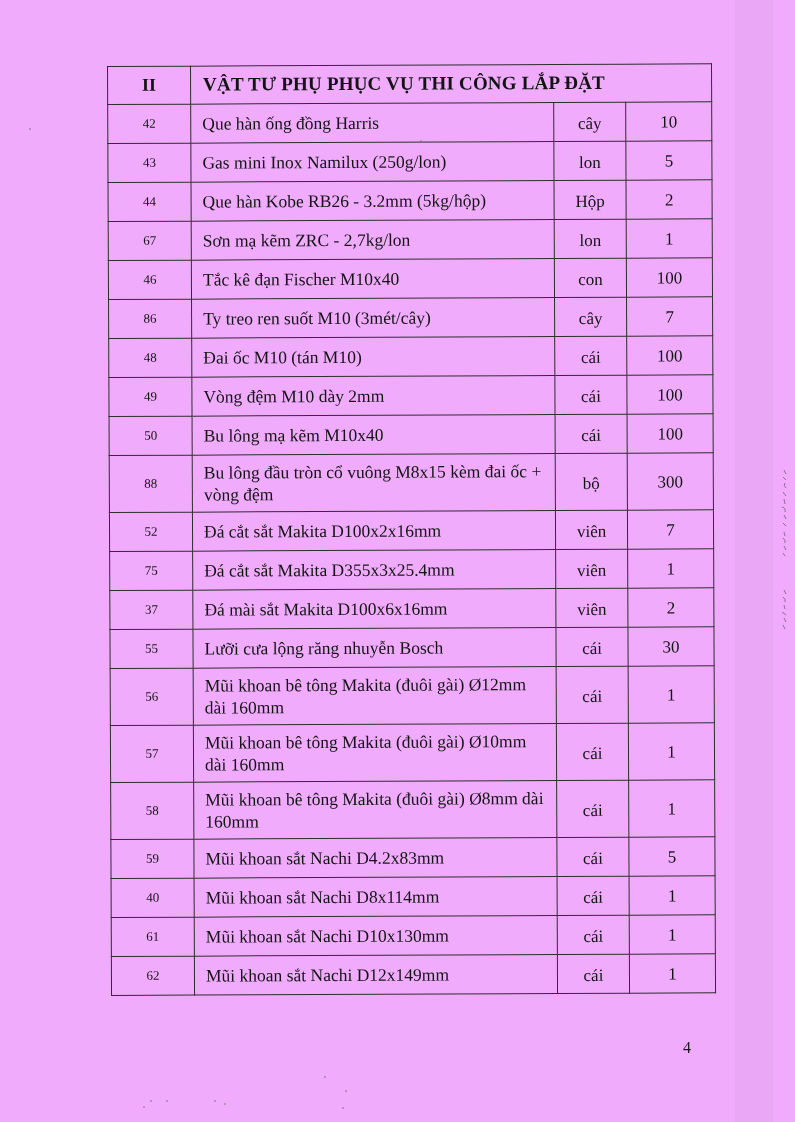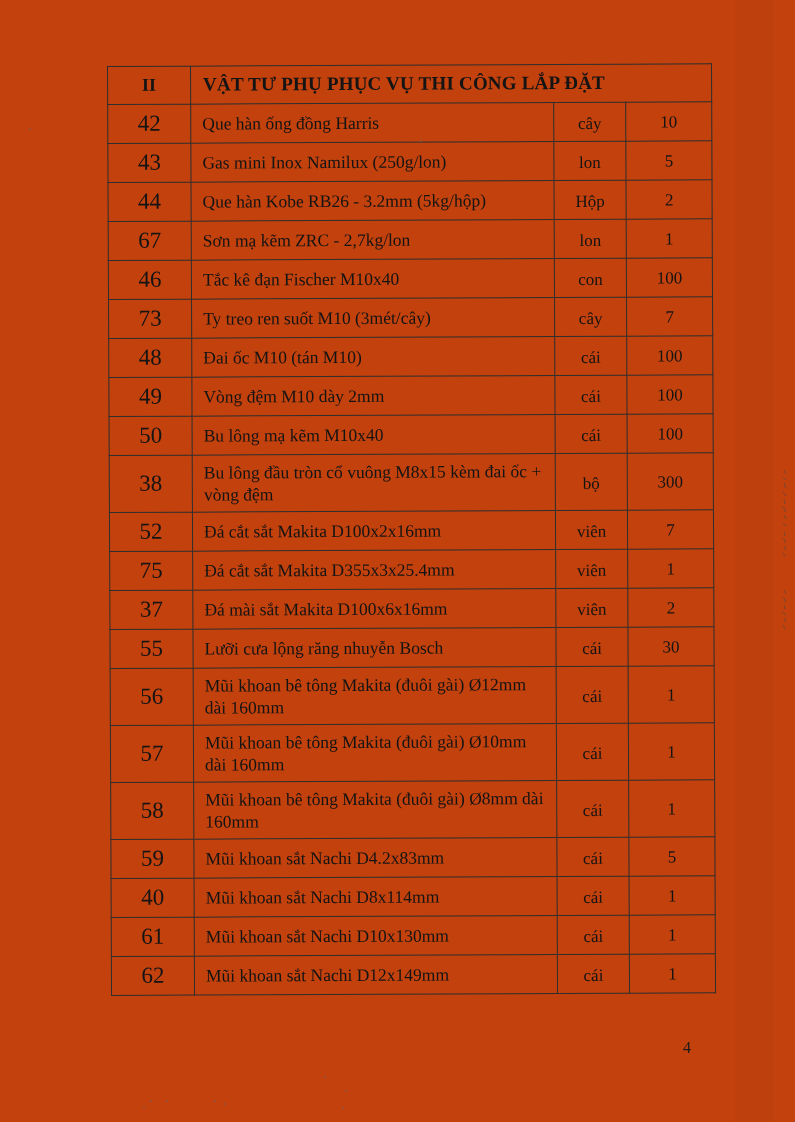--- a/index.html
+++ b/index.html
@@ -11,21 +11,21 @@
     width: 795px;
     height: 1122px;
     position: relative;
     overflow: hidden;
     font-family: "Liberation Serif", "DejaVu Serif", serif;
     color: #141414;
   }
   .page {
     position: absolute;
     inset: 0;
-    background: #c2410c;
+    background: #f0abfc;
   }
   
   .scan-band {
     position: absolute;
     top: 0;
     left: 735px;
     width: 38px;
     height: 1122px;
     background: rgba(60, 60, 60, 0.03);
   }
@@ -59,21 +59,21 @@
   }
   .h-title {
     font-weight: bold;
     font-size: 19px;
     padding: 2px 6px 4px 12px;
     letter-spacing: 0.2px;
     white-space: nowrap;
   }
   .c-no {
     text-align: center;
-    font-size: 23px;
+    font-size: 13px;
   }
   .c-desc {
     font-size: 17.5px;
     line-height: 22px;
     padding: 6px 8px 6px 11px;
   }
   .c-unit {
     text-align: center;
     font-size: 17px;
     padding-top: 4px;
@@ -149,21 +149,21 @@
       <td class="c-unit">lon</td>
       <td class="c-qty">1</td>
     </tr>
         <tr class="item-row">
       <td class="c-no">46</td>
       <td class="c-desc">Tắc kê đạn Fischer M10x40</td>
       <td class="c-unit">con</td>
       <td class="c-qty">100</td>
     </tr>
         <tr class="item-row">
-      <td class="c-no">73</td>
+      <td class="c-no">86</td>
       <td class="c-desc">Ty treo ren suốt M10 (3mét/cây)</td>
       <td class="c-unit">cây</td>
       <td class="c-qty">7</td>
     </tr>
         <tr class="item-row">
       <td class="c-no">48</td>
       <td class="c-desc">Đai ốc M10 (tán M10)</td>
       <td class="c-unit">cái</td>
       <td class="c-qty">100</td>
     </tr>
@@ -173,21 +173,21 @@
       <td class="c-unit">cái</td>
       <td class="c-qty">100</td>
     </tr>
         <tr class="item-row">
       <td class="c-no">50</td>
       <td class="c-desc">Bu lông mạ kẽm M10x40</td>
       <td class="c-unit">cái</td>
       <td class="c-qty">100</td>
     </tr>
         <tr class="item-row">
-      <td class="c-no">38</td>
+      <td class="c-no">88</td>
       <td class="c-desc">Bu lông đầu tròn cổ vuông M8x15 kèm đai ốc + vòng đệm</td>
       <td class="c-unit">bộ</td>
       <td class="c-qty">300</td>
     </tr>
         <tr class="item-row">
       <td class="c-no">52</td>
       <td class="c-desc">Đá cắt sắt Makita D100x2x16mm</td>
       <td class="c-unit">viên</td>
       <td class="c-qty">7</td>
     </tr>

